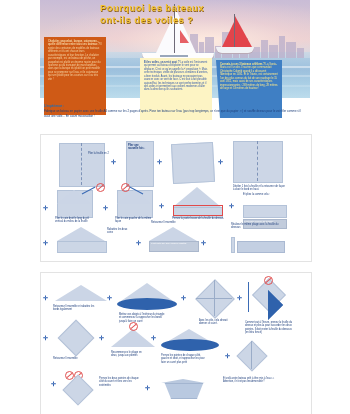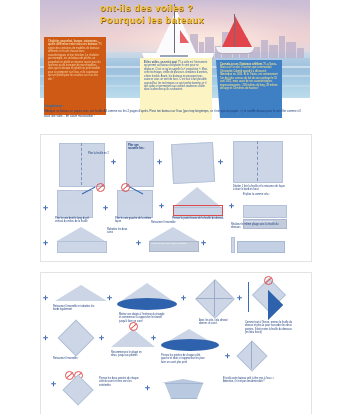--- a/index.html
+++ b/index.html
@@ -117,22 +117,22 @@
       <span class="bt">Et les voiles, ça sert à quoi ?</span>
       <span>La voile est l'instrument qui permet au bateau d'exploiter le vent pour se déplacer. C'est ce qu'on appelle la « propulsion ». Mais cette technique, vieille de plusieurs centaines d'années, a bien évolué. Avant, les bateaux ne pouvaient pas avancer avec un vent de face. C'est tout à fait possible aujourd'hui, les techniques se sont perfectionnées et il des voiles et permettent aux voiliers modernes d'aller dans la direction qu'ils souhaitent.</span>
     </div>
 
     <div class="box box-blue">
       <span class="bt">Connais-tu ces 3 bateaux célèbres ?</span>
       <span>La Santa-Maria est l'un des 3 navires que commandait Christophe Colomb quand il a découvert l'Amérique en 1492. Et le Titanic, est certainement l'un des plus connus du fait de son naufrage le 15 avril 1912, mais aussi de ses caractéristiques impressionnantes : 269 mètres de long, 28 mètres de large et 53 mètres de hauteur !</span>
     </div>
 
     <div style="position:absolute;left:60px;top:2px;width:160px;font-size:9.5px;line-height:1.25;font-weight:bold;color:#f2c230;letter-spacing:.4px;text-shadow:.5px .5px 0 #8a5a12;">
+      <div>Pourquoi les bateaux</div>
       <div>ont-ils des voiles ?</div>
-      <div>Pourquoi les bateaux</div>
     </div>
 
     <div class="exp">
       <span class="eh">L'expérience :</span>
       <span>Fabrique un bateau en papier avec une feuille A4 comme sur les 2 pages d'après. Pose ton bateau sur l'eau (pas trop longtemps, ce n'est que du papier ☺) et souffle dessus pour le voir filer comme s'il avait une voile... En avant moussaillon !</span>
     </div>
   </div>
 
   <div class="panel p2">
 

